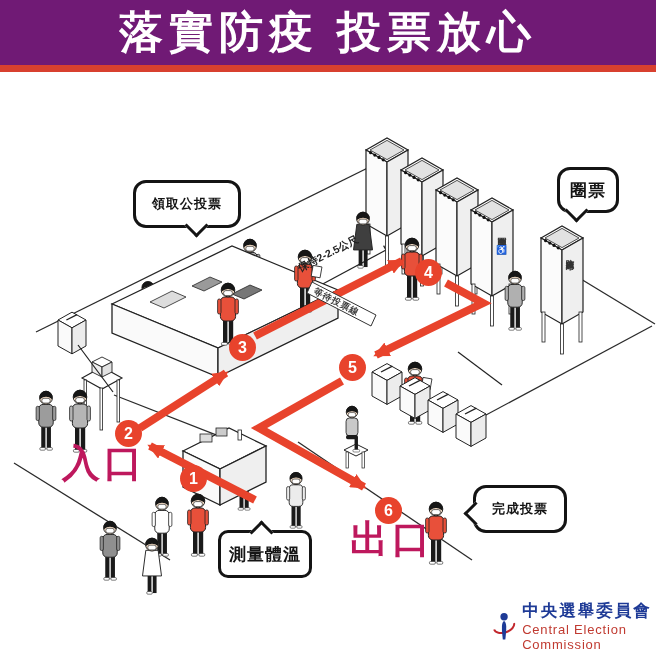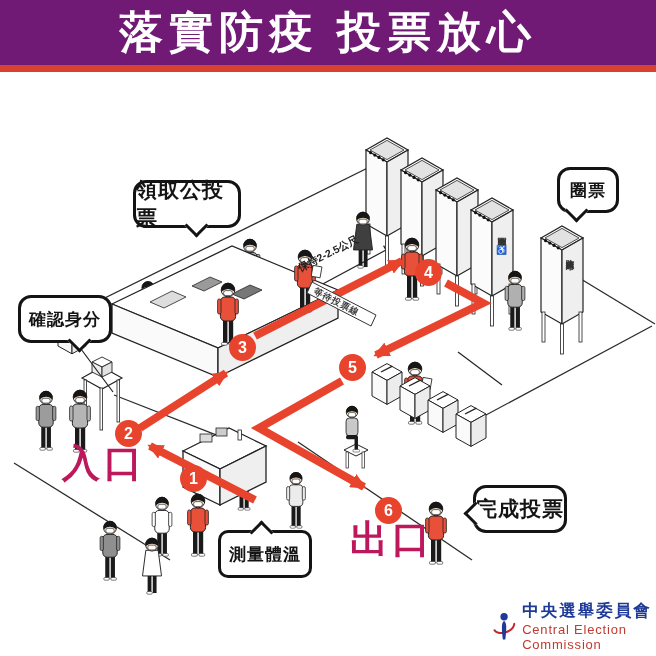--- a/index.html
+++ b/index.html
@@ -385,37 +385,33 @@
       <polyline class="arrow" points="255,500 150,446"></polyline>
       <polyline class="arrow" points="140,428 226,373"></polyline>
       <polyline class="arrow" points="255,336 402,261"></polyline>
       <polyline class="arrow" points="446,283 483,303 376,355"></polyline>
       <polyline class="arrow" points="342,381 259,428 364,487"></polyline>
     </g>
 
     <polygon points="312,282 376,315 371,326 307,293" fill="#fff" stroke="#333" stroke-width="1"></polygon>
   </svg>
 
-  <div class="bubble" style="left:133px;top:180px;width:102px;height:42px;font-size:21px;font-family:Liberation Mono, monospace;">
+  <div class="bubble" style="left:133px;top:180px;width:102px;height:42px;font-size:13px;font-family:Liberation Mono, monospace;">
     <span>領取公投票</span>
     <span class="tail down" style="left:52px;"></span>
   </div>
 
-  <div class="bubble" style="left:18px;top:295px;width:88px;height:42px;font-size:17px;">
-    <span>確認身分</span>
-    <span class="tail down" style="left:50px;"></span>
-  </div>
 
   <div class="bubble" style="left:537px;top:167px;width:56px;height:40px;font-size:17px;margin-left:20px;">
     <span>圈票</span>
     <span class="tail down" style="left:8px;"></span>
   </div>
 
 
-  <div class="bubble" style="left:473px;top:485px;width:88px;height:42px;font-size:21px;">
+  <div class="bubble" style="left:473px;top:485px;width:88px;height:42px;font-size:13px;">
     <span>完成投票</span>
     <span class="tail left"></span>
   </div>
 
   <div class="bubble" style="left:218px;top:530px;width:88px;height:42px;font-size:17px;border-radius:10px;">
     <span>測量體溫</span>
     <span class="tail up" style="left:32px;"></span>
   </div>
 
   <div class="step" style="left:180px;top:465px;">

